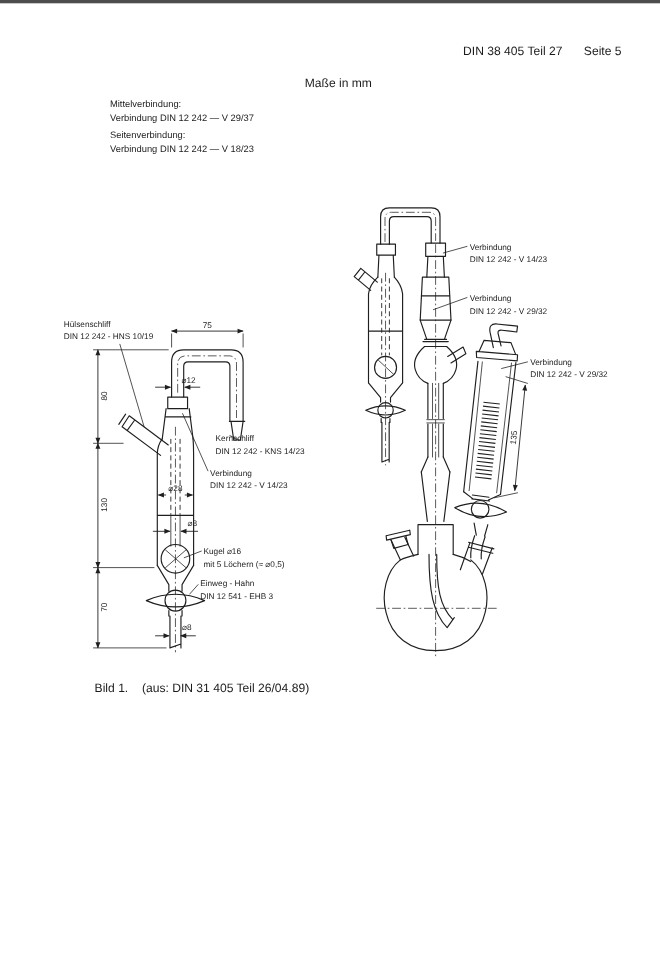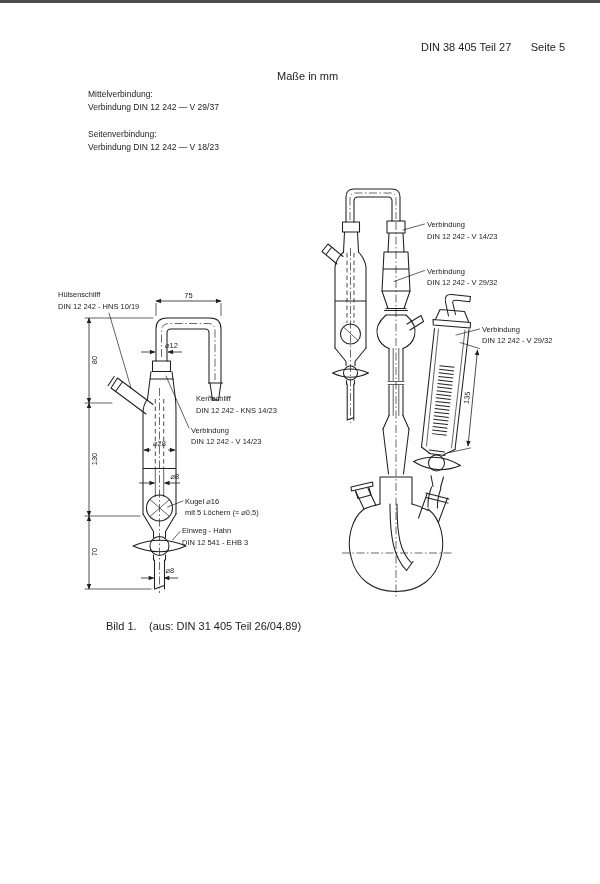--- a/index.html
+++ b/index.html
@@ -4,23 +4,23 @@
 <style>
   html,body { margin:0; padding:0; background:#e8e8e8; }
   .page {
     position:relative; width:600px; height:884px; background:#ffffff;
     font-family:"Liberation Sans","DejaVu Sans",sans-serif; color:#1c1c1c;
     overflow:hidden; margin:0 auto;
   }
   .scan-edge { position:absolute; top:0; left:0; width:600px; height:3px; background:#4d4d4d; }
   .header { position:absolute; top:41px; left:421px; width:144px; display:flex; justify-content:space-between; font-size:11px; white-space:nowrap; }
   .units-note { position:absolute; top:70px; left:277px; font-size:11px; }
-  .conn-block { position:absolute; top:88px; left:88px; font-size:8.5px; line-height:13px; }
-  .conn-group + .conn-group { margin-top:14px; }
-  .caption { position:absolute; top:620px; left:106px; font-size:11px; line-height:13px; display:flex; }
+  .conn-block { position:absolute; top:88px; left:100px; font-size:8.5px; line-height:13px; }
+  .conn-group + .conn-group { margin-top:2px; }
+  .caption { position:absolute; top:620px; left:86px; font-size:11px; line-height:13px; display:flex; }
   .caption .fig { width:43px; flex:none; }
   svg.drawing { position:absolute; left:0; top:150px; width:600px; height:470px; }
 
   .ln   { fill:none; stroke:#1f1f1f; stroke-width:1.05; stroke-linecap:round; stroke-linejoin:round; }
   .thin { fill:none; stroke:#1f1f1f; stroke-width:0.7; stroke-linecap:round; }
   .dim  { fill:none; stroke:#1f1f1f; stroke-width:0.8; }
   .cl   { fill:none; stroke:#2a2a2a; stroke-width:0.7; stroke-dasharray:8 2.5 1.5 2.5; }
   .dash { fill:none; stroke:#1f1f1f; stroke-width:0.8; stroke-dasharray:4.5 3; }
   text.dt { font-family:"Liberation Sans","DejaVu Sans",sans-serif; font-size:7.5px; fill:#1c1c1c; }
 </style>

